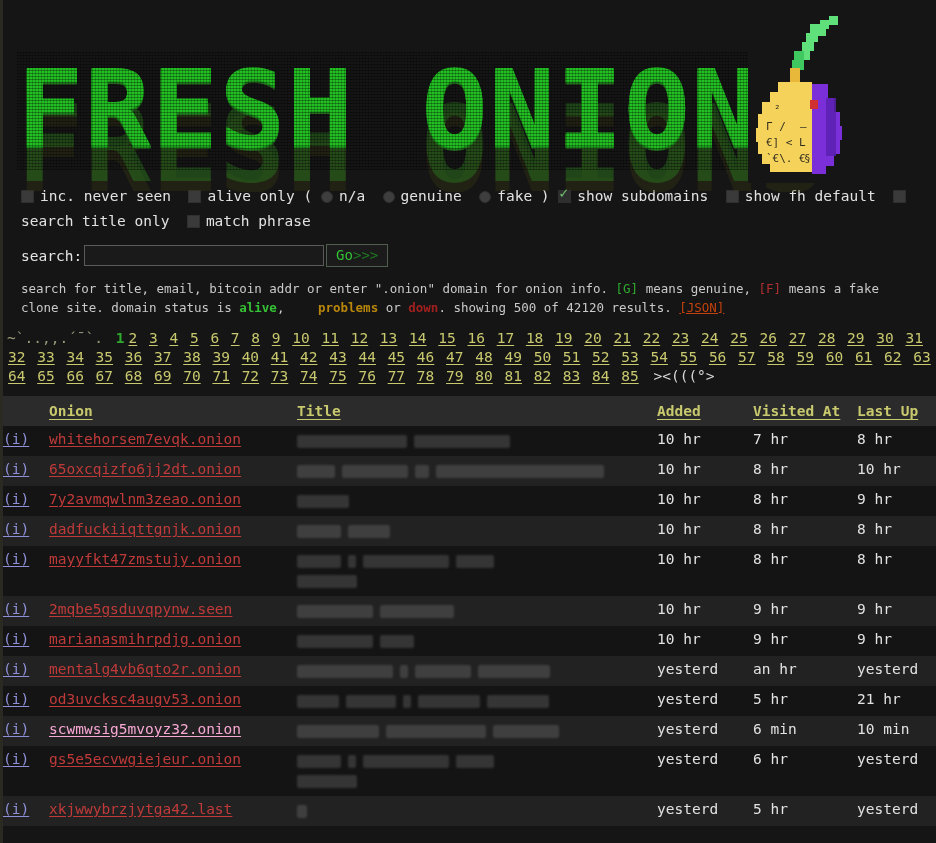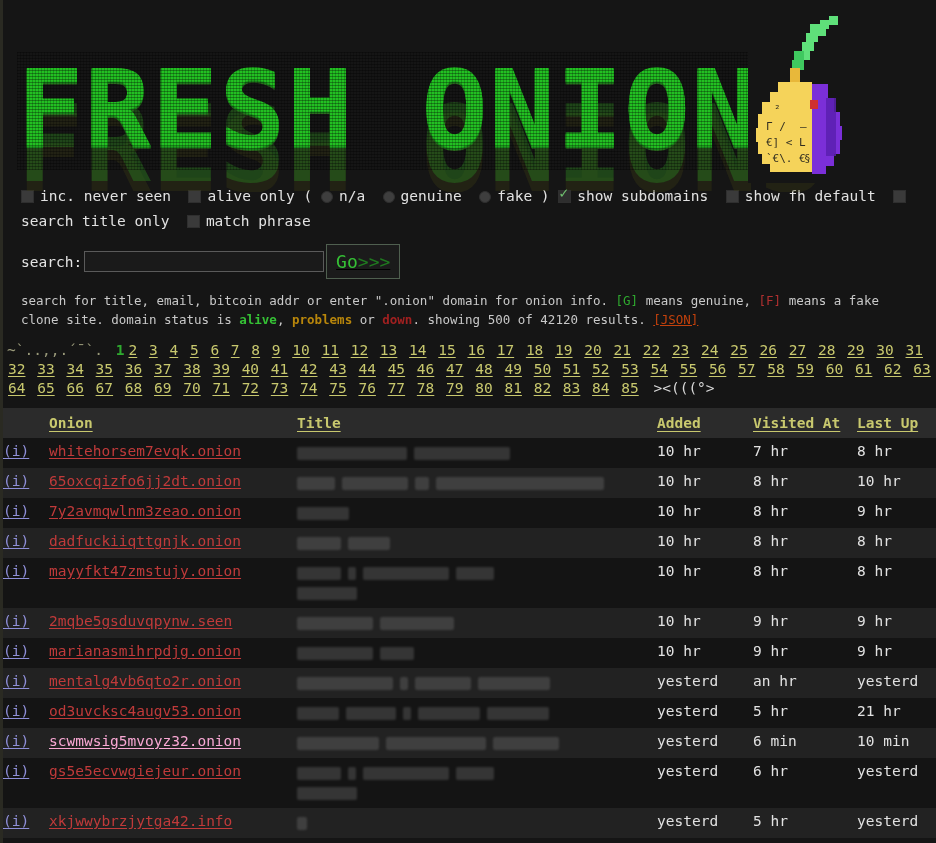--- a/index.html
+++ b/index.html
@@ -146,42 +146,41 @@
     color: #e0e0e0;
     font-family: inherit;
     font-size: 13px;
     padding: 0 4px;
     box-sizing: border-box;
     outline: none;
   }
   .go-btn {
     background: #1b1b1b;
     border: 1px solid #4f5f4f;
-    padding: 8px 9px;
+    padding: 2px 9px;
     font-family: inherit;
-    font-size: 18px;
+    font-size: 14px;
     cursor: pointer;
     line-height: 17px;
-    text-decoration: underline;
   }
   .go-btn .go-word { color: #35c035; }
   .go-btn .go-arrows { color: #1f7a1f; }
 
   
   .help {
     padding: 12px 14px 0 18px;
     font-size: 12.5px;
     line-height: 19px;
     color: #c9c9c9;
     max-width: 905px;
   }
   .g-tag { color: #2faa2f; }
   .f-tag { color: #b03030; }
   .st-alive { color: #35c035; font-weight: bold; }
-  .st-problems { color: #b8860b; font-weight: bold; }
+  .st-problems { color: #b8860b; font-weight: bold; margin-left: 26px; }
   .st-down { color: #a02020; font-weight: bold; }
   a.jsonlink { color: #c2410c; text-decoration: underline; }
 
   
   .pager {
     padding: 12px 0 0 4px;
     font-size: 14.5px;
     line-height: 19px;
     color: #c8c86e;
     word-spacing: 1px;
@@ -483,21 +482,21 @@
             <td class="title">
               <span class="redacted-line"><span class="redacted" style="width: 44px;"></span><span class="redacted" style="width: 8px;"></span><span class="redacted" style="width: 86px;"></span><span class="redacted" style="width: 38px;"></span></span>
               <span class="redacted-line"><span class="redacted" style="width: 60px;"></span></span>
             </td>
             <td class="tm">yesterd</td>
             <td class="tm">6 hr</td>
             <td class="tm">yesterd</td>
           </tr>
           <tr class="alt">
             <td class="info"><a href="#" class="info-link">(i)</a></td>
-            <td><a href="#" class="onion-link">xkjwwybrzjytga42.info</a></td>
+            <td><a href="#" class="onion-link">xkjwwybrzjytga42.last</a></td>
             <td class="title">
               <span class="redacted-line"><span class="redacted" style="width: 10px;"></span></span>
             </td>
             <td class="tm">yesterd</td>
             <td class="tm">5 hr</td>
             <td class="tm">yesterd</td>
           </tr>
         </tbody>
     </table>
   </div>

